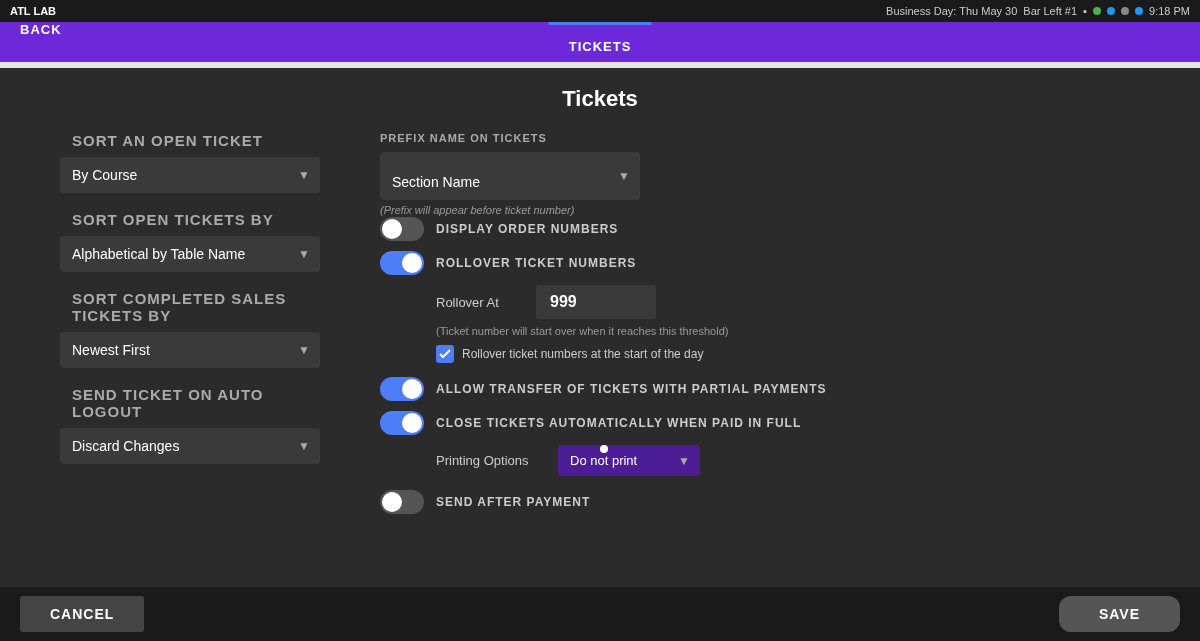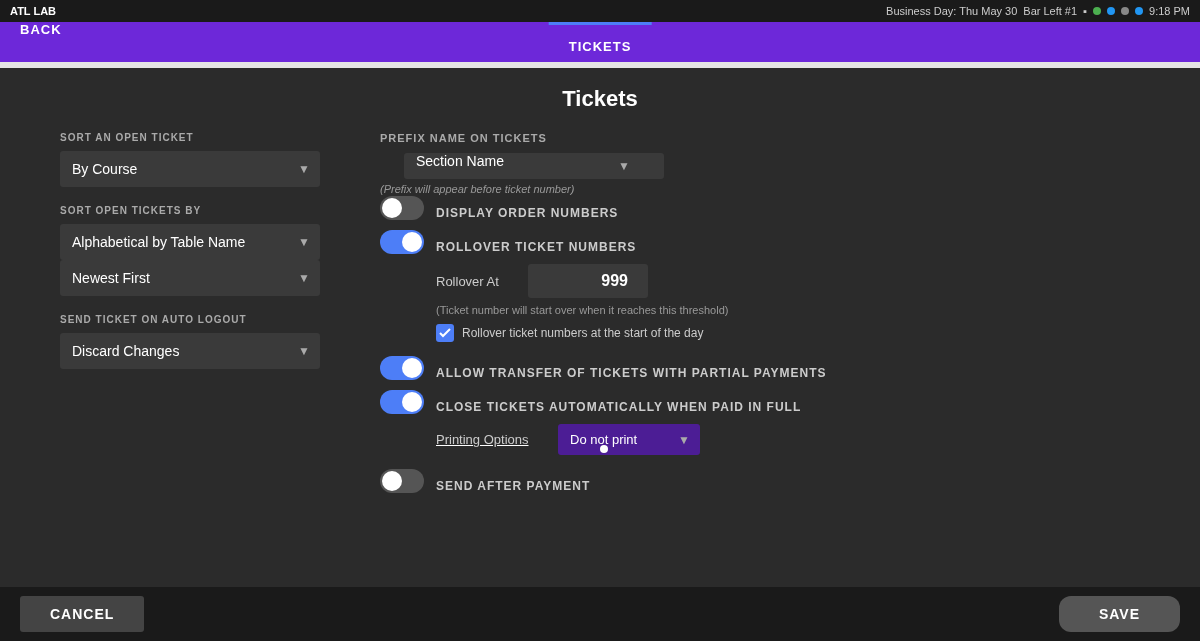--- a/index.html
+++ b/index.html
@@ -77,26 +77,27 @@
       gap: 60px;
     }
 
     
     .left-col {
       width: 260px;
       flex-shrink: 0;
     }
 
     .section-label {
-      font-size: 10px;
+      font-size: 15px;
       font-weight: bold;
       color: #aaa;
       letter-spacing: 1px;
       margin-bottom: 8px;
       margin-top: 18px;
+      margin-left: 12px;
     }
     .section-label:first-child { margin-top: 0; }
 
     .select-wrapper {
       position: relative;
       width: 100%;
     }
     .select-wrapper select {
       width: 100%;
       background: #3a3a3a;
@@ -141,39 +142,38 @@
     .prefix-select-wrapper {
       position: relative;
       width: 260px;
     }
     .prefix-select-wrapper select {
       width: 100%;
       background: #3a3a3a;
       color: #fff;
       border: none;
       border-radius: 3px;
-      padding: 0 30px 10px 12px;
+      padding: 22px 30px 10px 12px;
       font-size: 14px;
       appearance: none;
       cursor: pointer;
       outline: none;
-      margin-left: 24px;
     }
 
     .hint-text {
       font-size: 11px;
       color: #999;
       margin-bottom: 1px;
       font-style: italic;
     }
 
     
     .toggle-row {
       display: flex;
-      align-items: flex-end;
+      align-items: center;
       gap: 12px;
       margin-bottom: 10px;
     }
     .toggle-label {
       font-size: 12px;
       font-weight: bold;
       letter-spacing: 1px;
       color: #ccc;
     }
 
@@ -202,37 +202,36 @@
       transition: left 0.15s;
     }
     .toggle.on::after {
       left: 22px;
     }
 
     
     .rollover-row {
       display: flex;
       align-items: center;
-      gap: 12px;
+      gap: 20px;
       margin-left: 56px;
       margin-bottom: 6px;
     }
     .rollover-label {
       font-size: 13px;
       color: #ccc;
       min-width: 80px;
     }
     .rollover-input {
       background: #3a3a3a;
       border: none;
       color: #fff;
       font-size: 16px;
       font-weight: bold;
-      text-align: right;
-      padding: 8px 20px;
+      padding: 8px 14px;
       border-radius: 3px;
       width: 120px;
       outline: none;
     }
 
     .rollover-hint {
       font-size: 11px;
       color: #999;
       margin-left: 56px;
       margin-bottom: 8px;
@@ -263,21 +262,20 @@
       color: #ccc;
     }
 
     
     .printing-row {
       display: flex;
       align-items: center;
       gap: 12px;
       margin-left: 56px;
       margin-bottom: 14px;
-      text-decoration: underline;
     }
     .printing-label {
       font-size: 13px;
       color: #ccc;
       min-width: 110px;
     }
     .printing-select-wrapper {
       position: relative;
     }
     .printing-select-wrapper select {
@@ -384,20 +382,21 @@
     <div class="section-label">SORT OPEN TICKETS BY</div>
     <div class="select-wrapper">
       <select>
         <option>Alphabetical by Table Name</option>
         <option>Newest First</option>
         <option>Oldest First</option>
       </select>
       <span class="select-arrow">▼</span>
     </div>
 
+    <div class="section-label">SORT COMPLETED SALES TICKETS BY</div>
     <div class="select-wrapper">
       <select>
         <option>Newest First</option>
         <option>Oldest First</option>
       </select>
       <span class="select-arrow">▼</span>
     </div>
 
     <div class="section-label">SEND TICKET ON AUTO LOGOUT</div>
     <div class="select-wrapper">

